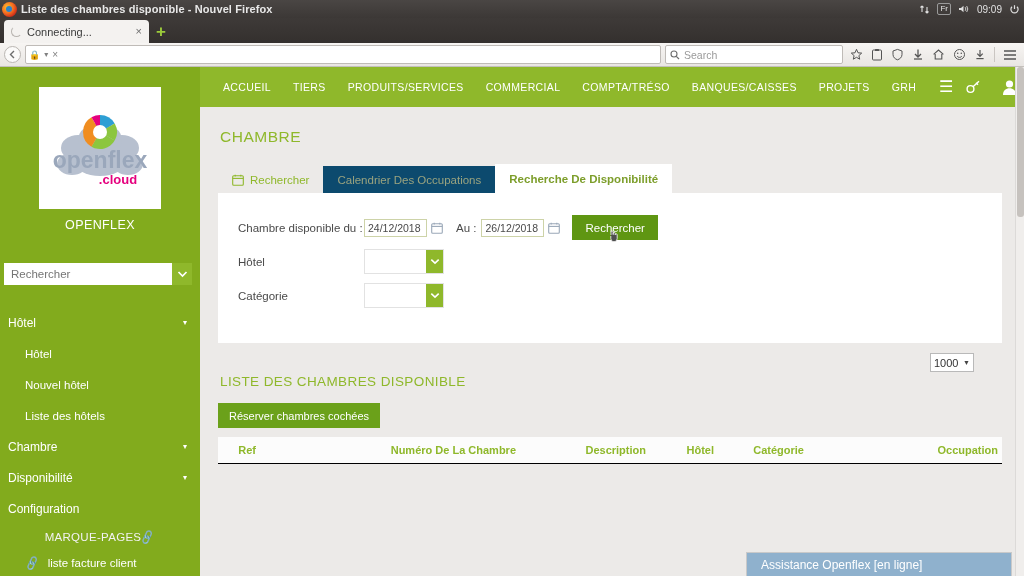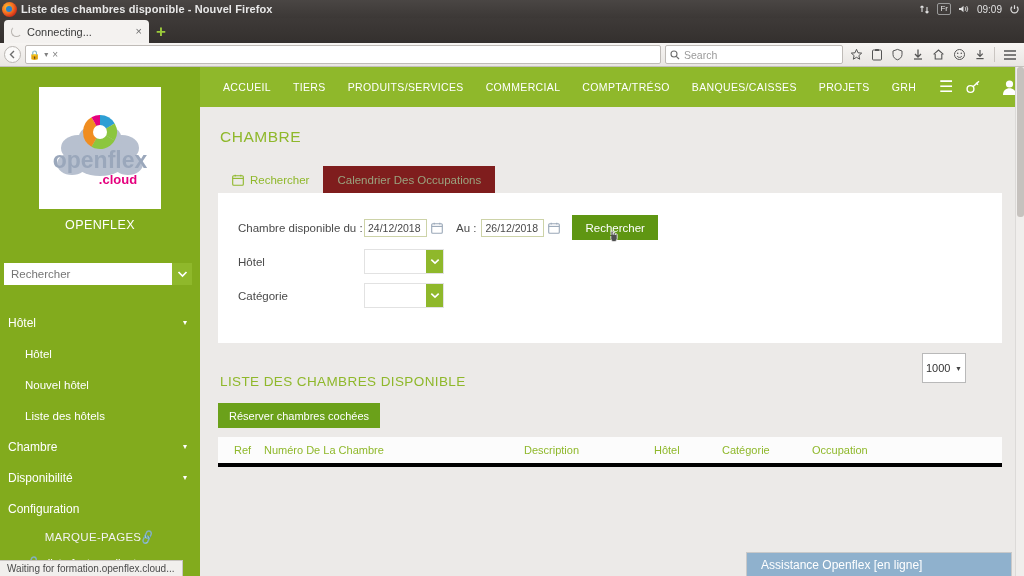--- a/index.html
+++ b/index.html
@@ -196,21 +196,21 @@
     margin: 7px 0 18px 2px;
   }
 
   
   .tabs { display: flex; align-items: flex-end; height: 29px; gap: 0; }
   .tab {
     height: 27px; display: flex; align-items: center; gap: 6px;
     padding: 0 14px; font-size: 11.5px; color: #8fb82b;
     background: transparent; border: none;
   }
-  .tab.grey { background: #7f1d1d; color: #9aa37f; }
+  .tab.grey { background: #0c4a6e; color: #9aa37f; }
   .tab.active {
     background: #ffffff; color: #7d9e2b; font-weight: bold; height: 29px;
   }
   .tab-cal-icon { color:#8fb82b; display:inline-flex; }
 
   .panel {
     background: #ffffff;
     padding: 22px 20px 26px 20px;
     min-height: 105px;
   }
@@ -249,39 +249,39 @@
     width: 17px; background: #8fb82b; color: #fff;
     display: flex; align-items: center; justify-content: center;
   }
 
   
   .list-head {
     color: #8fb82b; font-size: 13.5px; letter-spacing: .4px;
     margin: 31px 0 14px 2px;
   }
   .per-page {
-    position: absolute; right: 36px; top: 10px;
-    width: 44px; height: 30px; background: #fff;
+    position: absolute; right: 28px; top: 10px;
+    width: 44px; height: 19px; background: #fff;
     border: 1px solid #b9b9b9;
     display: flex; align-items: center; justify-content: space-between;
     padding: 0 3px; font-size: 11px; color: #333; margin-left: 13px;
   }
   .pp-arrow { font-size: 7px; color: #444; }
   .btn-reserve {
     height: 25px; padding: 0 11px; background: #6ba11a;
     color: #fff; border: none; font-size: 11px;
     font-family: "Liberation Sans", sans-serif;
   }
   .table {
     width: 100%; background: #fcfcfc; margin-top: 9px;
     border-collapse: collapse;
   }
   .table th {
-    text-align: left; font-size: 11px; color: #8fb82b;
-    font-weight: normal; padding: 7px 4px; border-bottom: 4px solid #000000;
+    text-align: right; font-size: 11px; color: #8fb82b;
+    font-weight: bold; padding: 7px 4px; border-bottom: 1px solid #000000;
   }
 
   
   .assistance {
     position: absolute; right: 12px; bottom: 0;
     width: 266px; height: 24px;
     background: #8fb1cd; color: #ffffff;
     display: flex; align-items: center;
     padding-left: 14px; font-size: 12px;
     border: 1px solid #c9c9c9; border-bottom: none;
@@ -528,20 +528,23 @@
             <svg width="12" height="12" viewBox="0 0 12 12">
                 <rect x=".7" y="1.8" width="10.6" height="9.4" rx="1" stroke="#8fb82b" stroke-width="1.1" fill="none"></rect>
                 <path d="M.7 4.4 L11.3 4.4" stroke="#8fb82b" stroke-width="1.1"></path>
                 <path d="M3.2 .7 L3.2 2.6 M8.8 .7 L8.8 2.6" stroke="#8fb82b" stroke-width="1.1"></path>
               </svg>
           </span>
           <span>Rechercher</span>
         </div>
         <div class="tab grey">
           <span>Calendrier Des Occupations</span>
+        </div>
+        <div class="tab active">
+          <span>Recherche De Disponibilité</span>
         </div>
       </div>
 
       <div class="panel">
 
         <div class="form-row">
           <span class="form-label">Chambre disponible du :</span>
           <span class="date-wrap">
             <input class="date-input" type="text" value="24/12/2018" style="">
             <span class="cal-btn">
@@ -624,14 +627,13 @@
 
     </div>
 
     <div class="assistance">Assistance Openflex [en ligne]</div>
   </div>
 
   <div class="page-scrollbar">
     <div class="thumb"></div>
   </div>
 
-  <div class="statusbar">Waiting for formation.openflex.cloud...</div>
 </div>
 
 </body></html>

